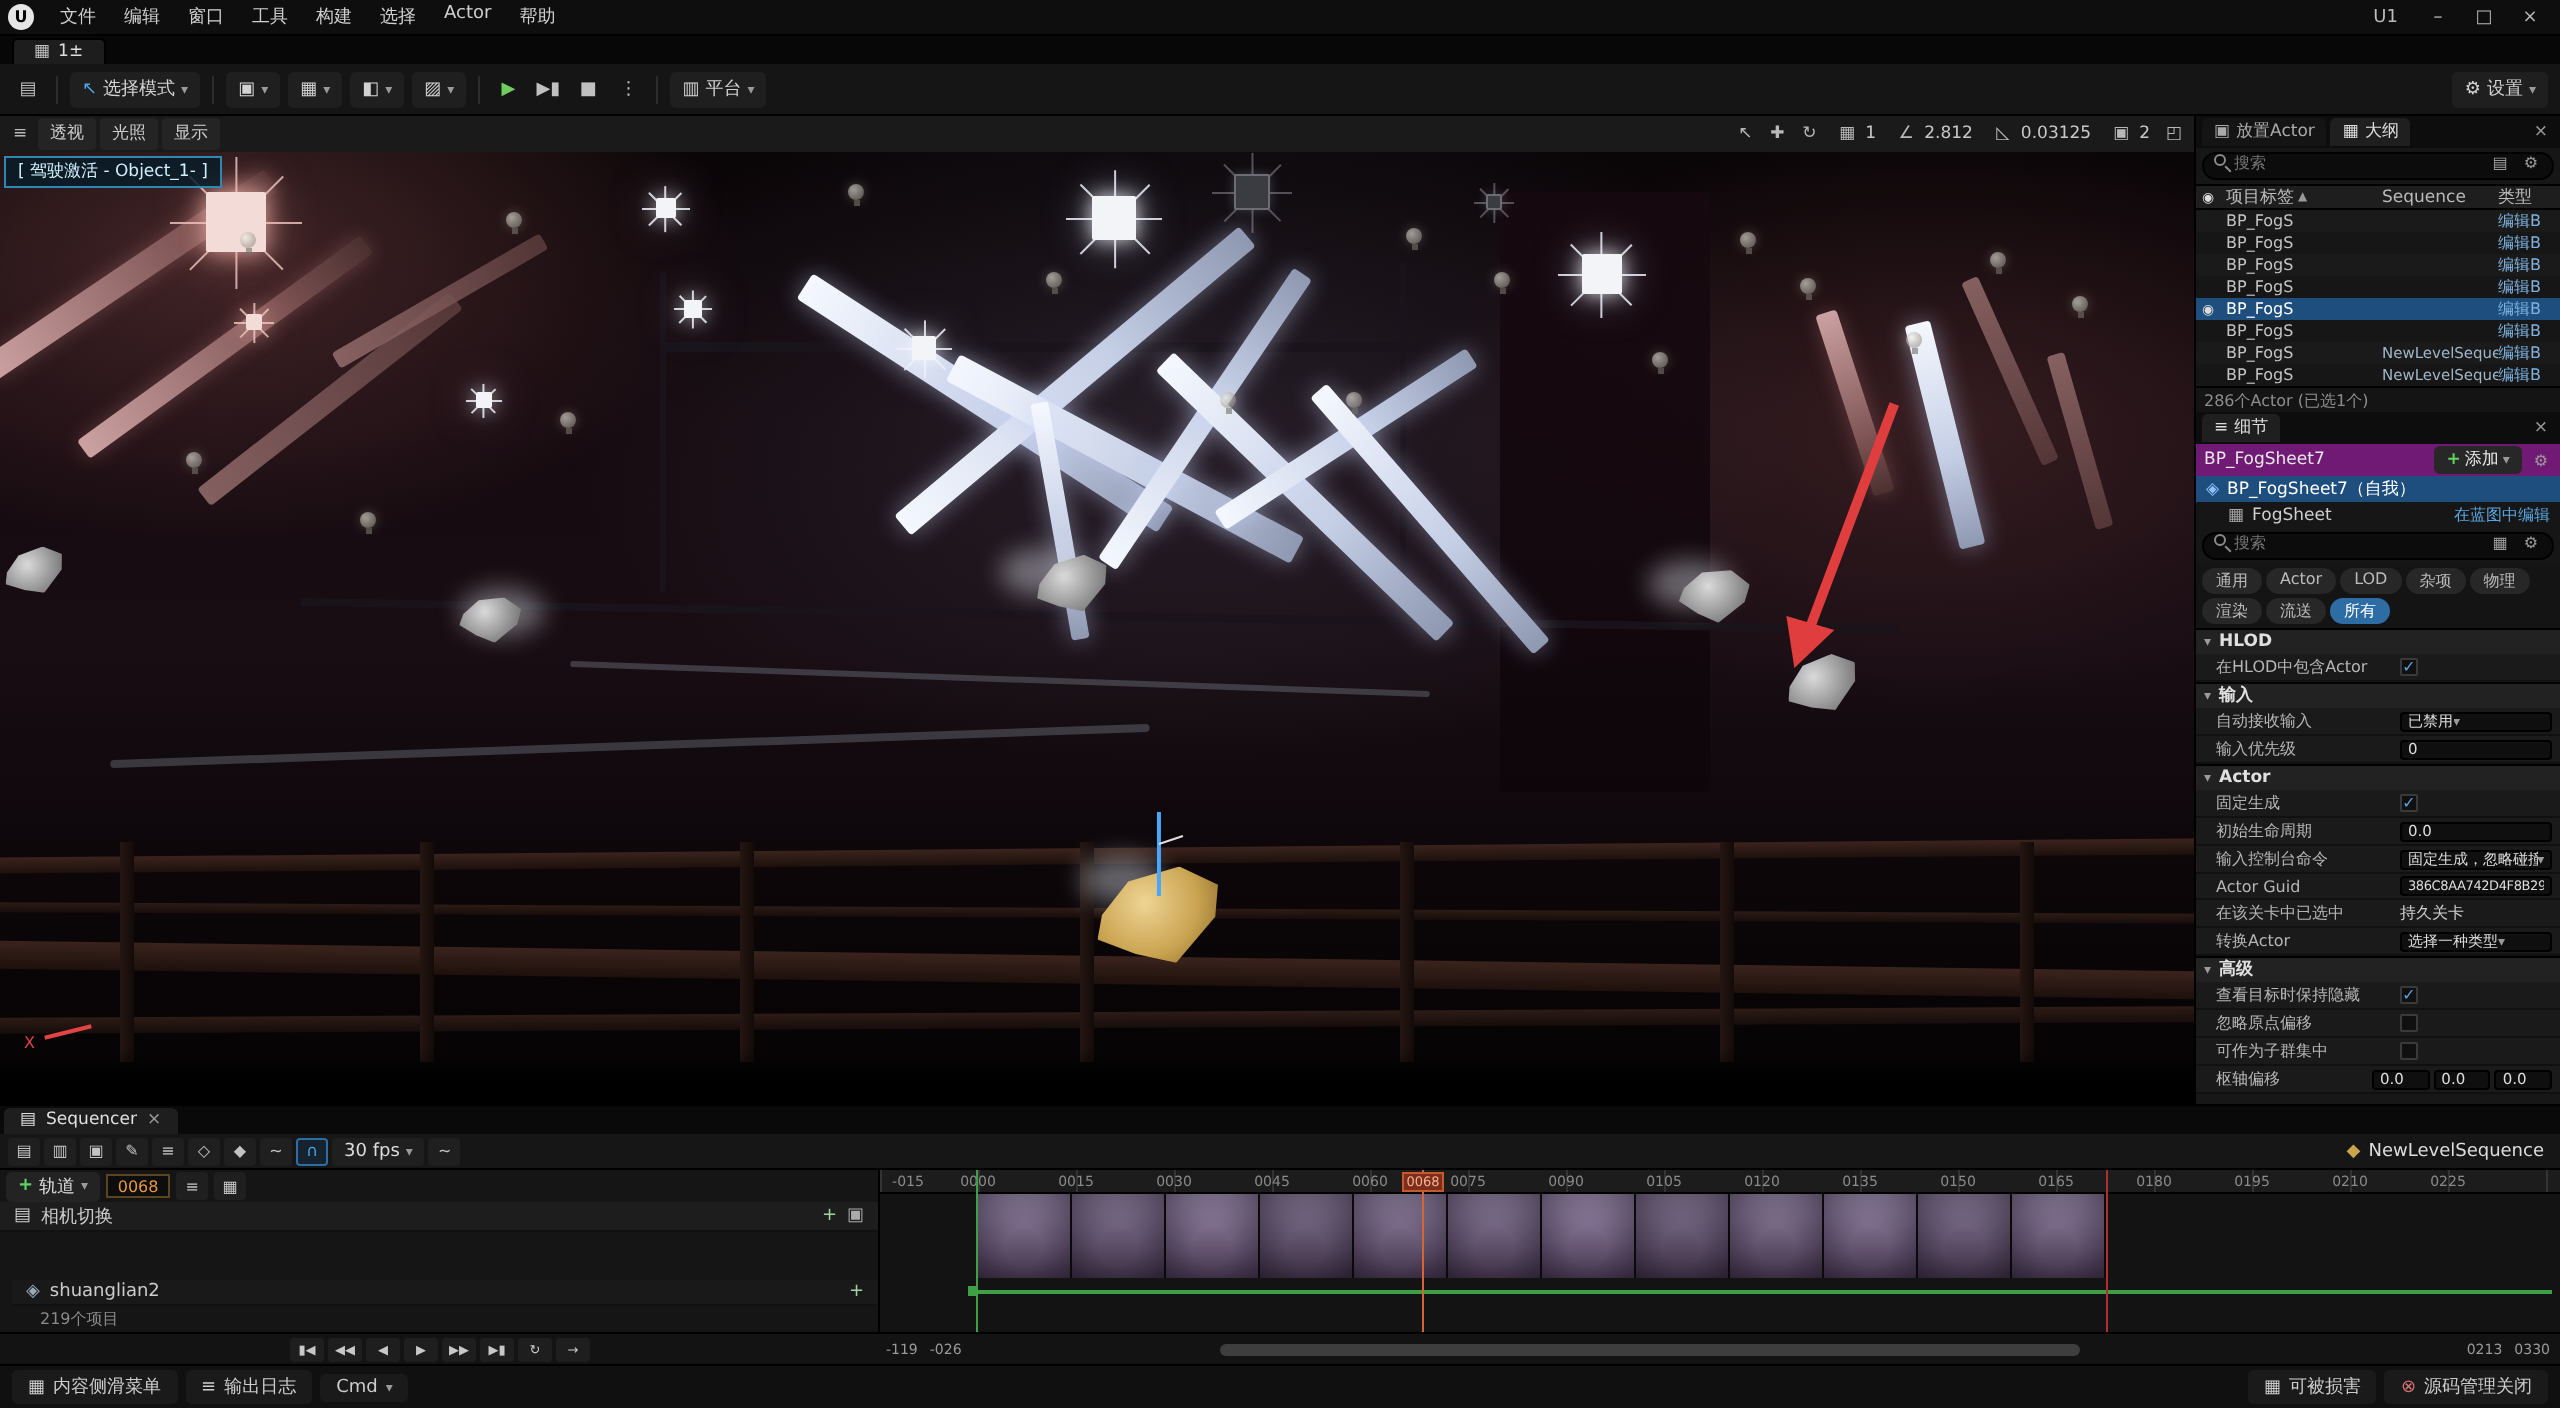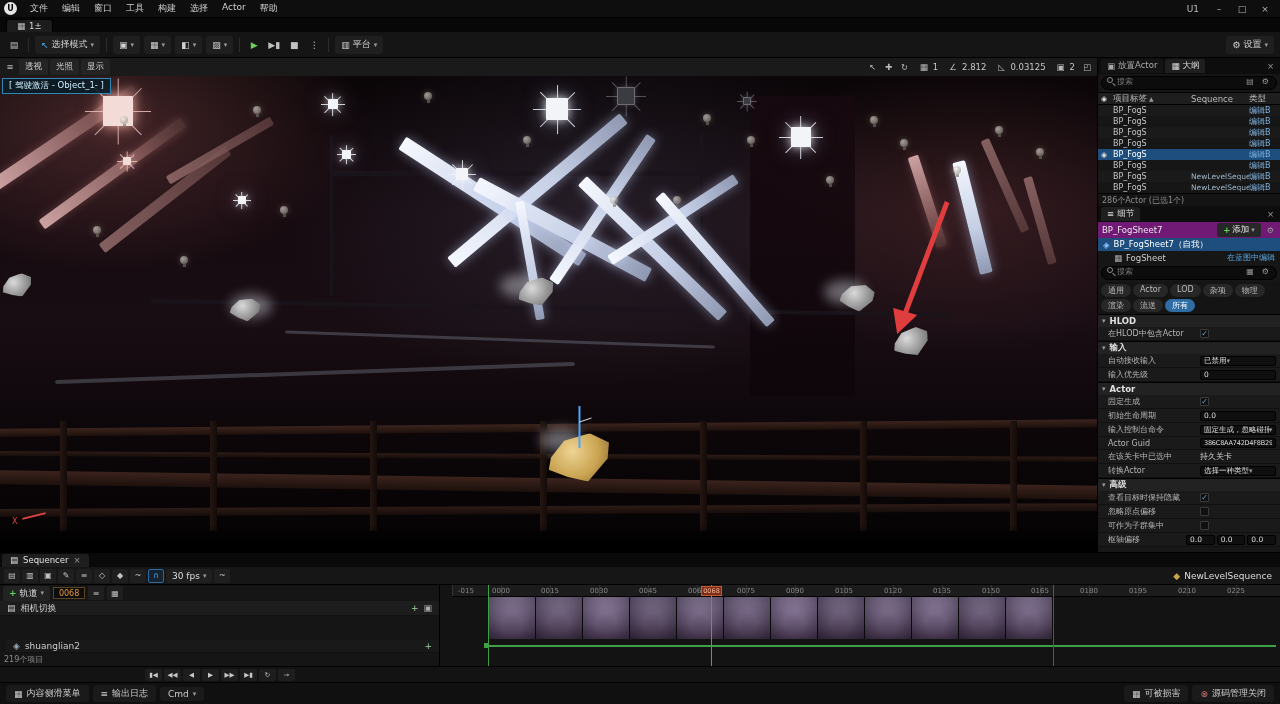--- a/index.html
+++ b/index.html
@@ -145,23 +145,23 @@
   #seqleft { width:440px; background:#151515; border-right:1px solid #000; display:flex; flex-direction:column; }
   .trackctl { height:16px; display:flex; align-items:center; gap:3px; padding:0 3px; flex:none; }
   .addtrack { display:flex; align-items:center; gap:3px; background:#232323; border-radius:3px; padding:1px 6px; color:#ddd; flex:none; }
   .tsearch { flex:1; height:12px; margin:0; }
   .framebox { width:32px; height:12px; background:#0d0d0d; border:1px solid #5a4520; color:#e8993f;
     display:flex; align-items:center; justify-content:center; font-size:8px; flex:none; }
   .trackrow { height:15px; display:flex; align-items:center; gap:5px; padding:0 7px; background:#1d1d1d;
     border-bottom:1px solid #111; color:#ccc; flex:none; }
   .trackrow.sub { height:13px; background:#191919; margin-left:6px; }
   .rplus { margin-left:auto; color:#9fd39f; }
-  .itemscount { padding:1px 4px; color:#8a8a8a; font-size:8px; flex:none; }
+  .itemscount { padding:1px 20px; color:#8a8a8a; font-size:8px; flex:none; }
   #timeline { flex:1; position:relative; overflow:hidden; background:#131313; }
-  #ruler { position:absolute; top:0; left:12px; right:0; height:12px; background:#1c1c1c; border-bottom:1px solid #000;
+  #ruler { position:absolute; top:0; left:0; right:0; height:12px; background:#1c1c1c; border-bottom:1px solid #000;
     background-image:repeating-linear-gradient(90deg,#343434 0 1px, transparent 1px 49px); }
   .tick { position:absolute; top:2px; color:#8a8a8a; font-size:7px; transform:translateX(-50%); }
   #strip { position:absolute; top:12px; left:49px; height:42px; display:flex; }
   .thumb { width:47px; height:42px; border-right:1px solid #0a0a0a; position:relative; overflow:hidden;
     background:linear-gradient(180deg,#a394b5 0%, #71627f 45%, #413349 100%); }
   .thumb::after { content:""; position:absolute; inset:0;
     background:radial-gradient(circle at 50% 62%, transparent 28%, rgba(18,10,24,.55)); }
   #startmark { position:absolute; top:0; bottom:0; left:48px; width:1px; background:#3f9f46; z-index:2; }
   #endmark { position:absolute; top:0; bottom:0; left:613px; width:1px; background:#b03030; z-index:2; }
   #greenline { position:absolute; top:60px; left:49px; right:4px; height:2px; background:#3f9f46; z-index:1; }
@@ -786,20 +786,29 @@
     <div class="sb-left" id="transport">
         <span class="tbtn2">▮◀</span>
         <span class="tbtn2">◀◀</span>
         <span class="tbtn2">◀</span>
         <span class="tbtn2">▶</span>
         <span class="tbtn2">▶▶</span>
         <span class="tbtn2">▶▮</span>
         <span class="tbtn2">↻</span>
         <span class="tbtn2">→</span>
       </div>
+    <div class="sb-right">
+      <span class="rlabel">-119</span>
+      <span class="rlabel">-026</span>
+      <div class="scrollbar"></div>
+      <div class="sb-rightlabels">
+        <span>0213</span>
+        <span>0330</span>
+      </div>
+    </div>
   </div>
 </div>
 
 <div id="statusbar">
   <div class="stbtn">
     <span>▦</span>
     <span>内容侧滑菜单</span>
   </div>
   <div class="stbtn">
     <span>≡</span>

